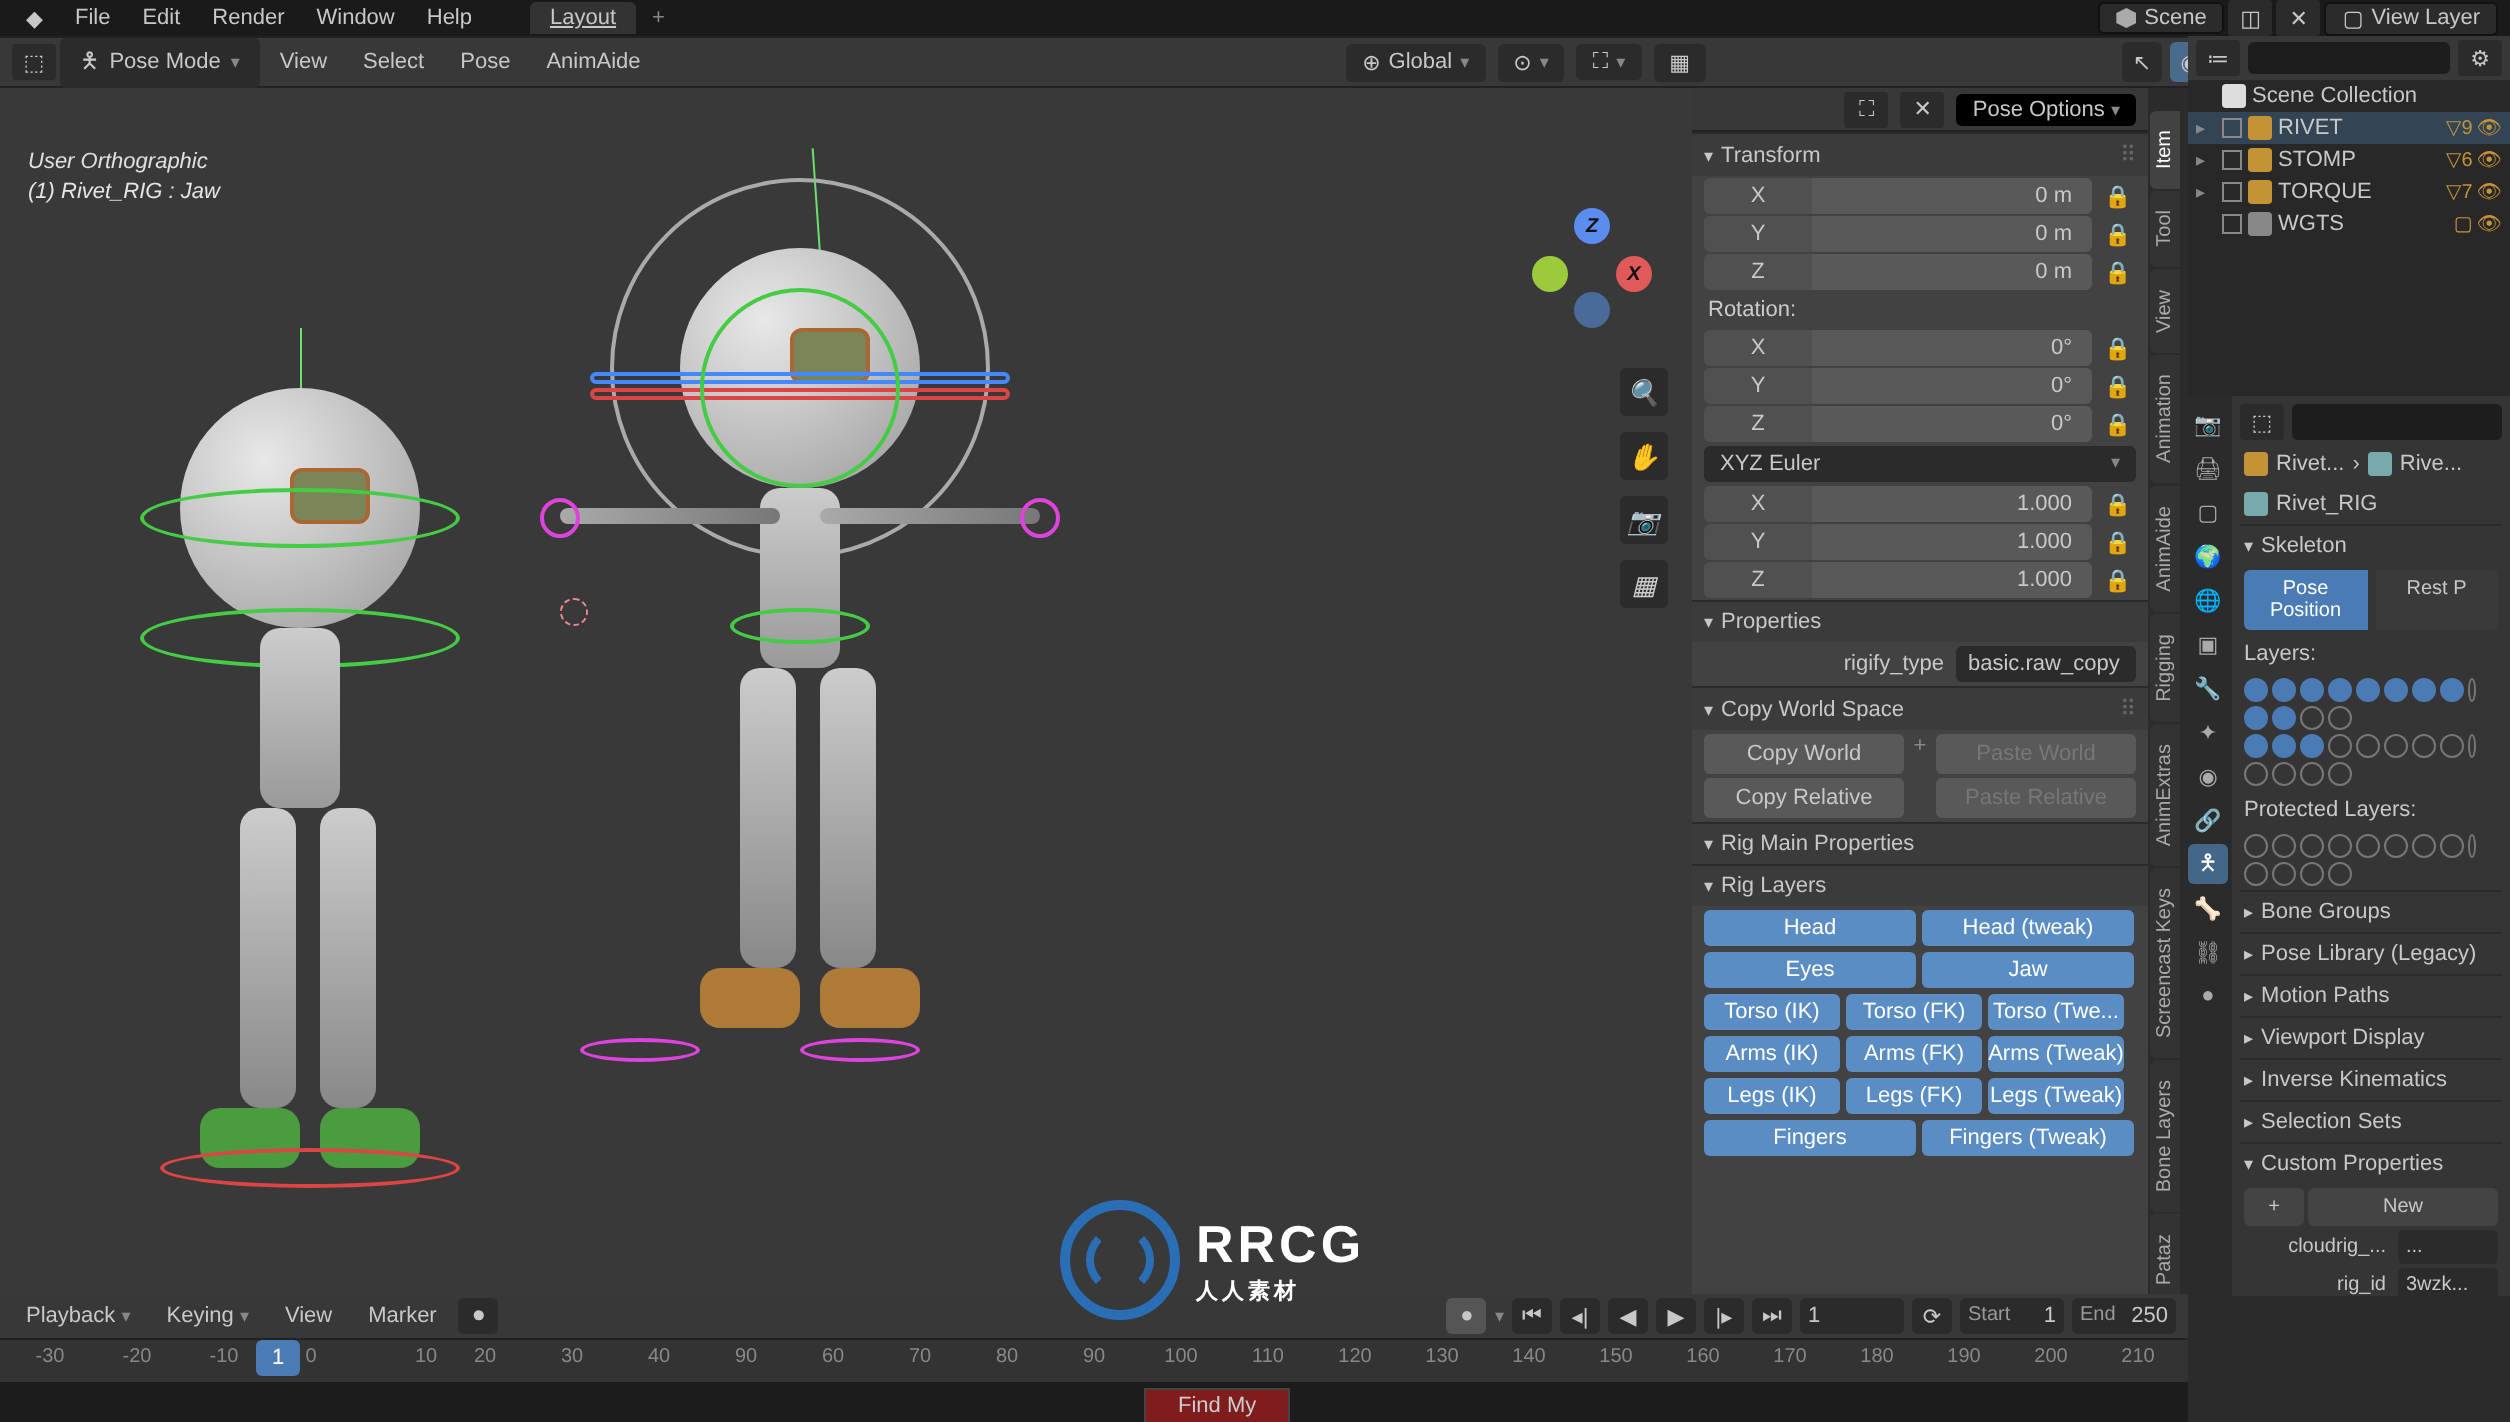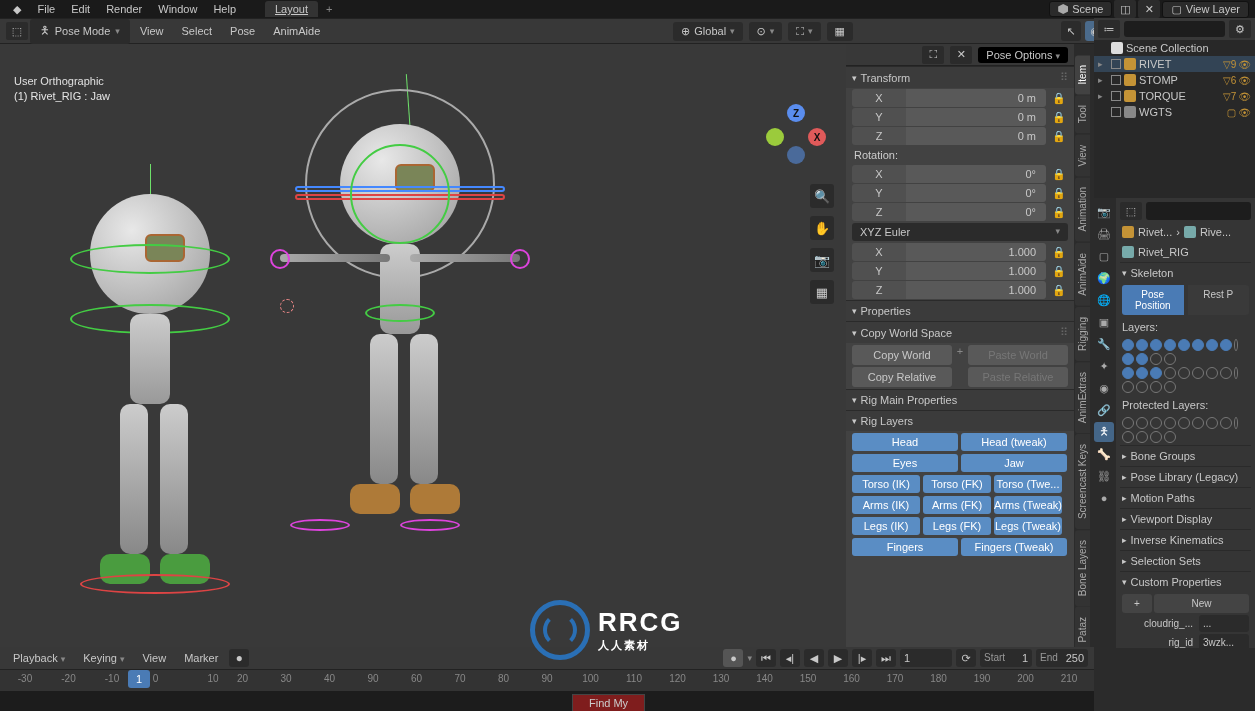--- a/index.html
+++ b/index.html
@@ -23,21 +23,21 @@
 .hdr-ctrl { background:#2b2b2b; padding:3px 8px; border-radius:3px; margin:0 2px; display:flex; align-items:center; gap:4px; }
 .shade-btn { width:20px; height:20px; background:#2b2b2b; border-radius:3px; display:flex; align-items:center; justify-content:center; margin-left:2px; }
 .shade-btn.active { background:#4b6b8c; }
 .sphere { width:12px; height:12px; border-radius:50%; background:radial-gradient(circle at 35% 30%,#ddd,#555); }
 
 
 .toolbar-row { position:absolute; top:44px; left:0; width:860px; height:22px; background:#383838; display:flex; align-items:center; padding:0 4px; gap:4px; }
 .mini-btn { width:22px; height:18px; background:#2b2b2b; border-radius:2px; display:flex; align-items:center; justify-content:center; }
 
 
-.viewport { position:absolute; top:44px; left:0; width:846px; height:603px; background:#393939; }
+.viewport { position:absolute; top:44px; left:0; width:846px; height:603px; background:#393939;font-style:italic; }
 .vp-info { position:absolute; top:30px; left:14px; font-size:11px; line-height:15px; color:#e0e0e0; }
 .vp-info .sel { color:#e5e5e5; }
 
 
 .robot { position:absolute; width:180px; height:420px; }
 .robot1 { top:150px; left:60px; }
 .robot2 { top:80px; left:310px; }
 .robot-head { position:absolute; top:0; left:30px; width:120px; height:120px; border-radius:50%; background:radial-gradient(circle at 35% 30%,#e8e8e8,#9a9a9a); }
 .robot-eye { position:absolute; top:40px; left:55px; width:40px; height:28px; border-radius:6px; background:#7a8558; border:2px solid #aa6633; }
 .robot-body { position:absolute; top:120px; left:70px; width:40px; height:90px; background:linear-gradient(#ccc,#999); border-radius:10px; }
@@ -344,20 +344,24 @@
     </div>
   <div class="xyz-row">
       <div class="lbl">Z</div>
       <div class="val">1.000</div>
       <div class="lock">🔒</div>
     </div>
 
   <div class="subpanel-hdr">
       <span class="tri">▾</span>
       <span>Properties</span>
+    </div>
+  <div class="prop-row">
+      <div class="plbl">rigify_type</div>
+      <div class="pval">basic.raw_copy</div>
     </div>
 
   <div class="subpanel-hdr">
       <span class="tri">▾</span>
       <span>Copy World Space</span>
       <span style="flex:1"></span>
       <span class="grip">⠿</span>
     </div>
   <div class="btn-pair">
       <div class="b">Copy World</div>

